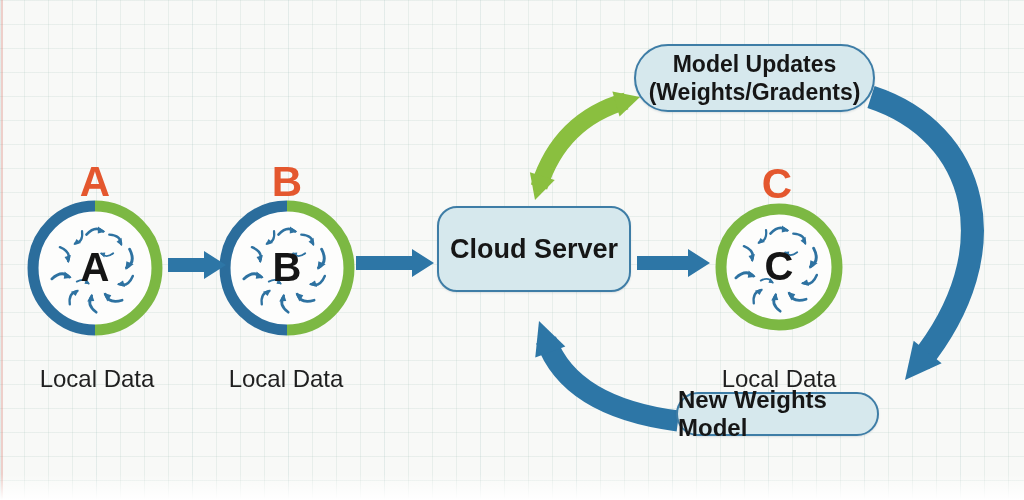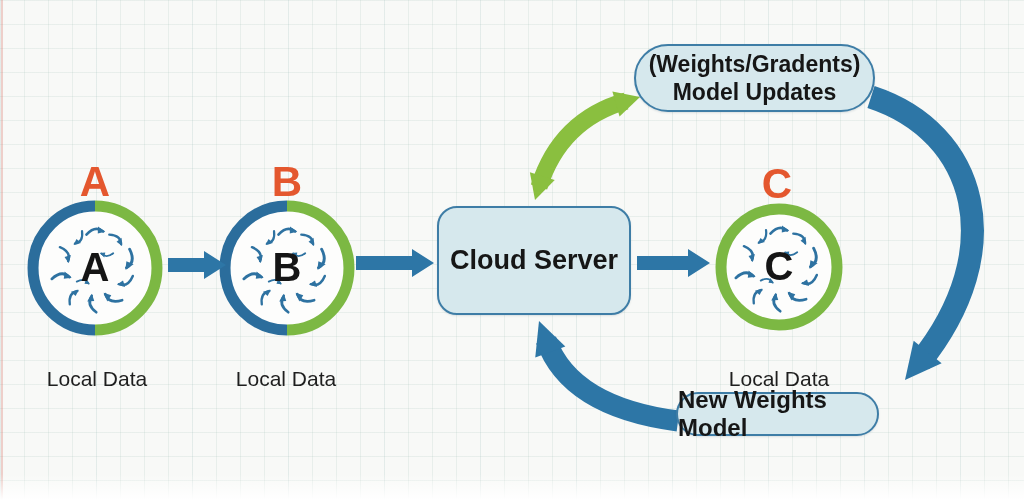--- a/index.html
+++ b/index.html
@@ -22,29 +22,29 @@
   .canvas::after{ 
     content:"";position:absolute;left:0;right:0;bottom:0;height:26px;
     background:linear-gradient(to bottom, rgba(255,255,255,0), #ffffff);
     z-index:6;pointer-events:none;
   }
   .layer{position:absolute;left:0;top:0;z-index:2;}
   .txt{position:absolute;z-index:4;color:#1c1c1c;}
   .center{transform:translate(-50%,-50%);text-align:center;white-space:nowrap;}
   .badge{font-size:42px;font-weight:800;color:#e4572e;letter-spacing:0;}
   .node-letter{font-size:40px;font-weight:800;color:#151515;}
-  .caption{font-size:21px;font-weight:500;color:#1f1f1f;}
+  .caption{font-size:24px;font-weight:500;color:#1f1f1f;}
   .box{
     position:absolute;z-index:3;
     background:#d6e8ed;border:2px solid #3e7da6;
     display:flex;flex-direction:column;align-items:center;justify-content:center;
     color:#161616;font-weight:700;box-sizing:border-box;
     box-shadow:0 1px 2px rgba(60,90,110,0.15);
   }
-  .box-server{left:437px;top:206px;width:194px;height:109px;border-radius:20px;font-size:27px;}
+  .box-server{left:437px;top:206px;width:194px;height:86px;border-radius:20px;font-size:27px;}
   .box-updates{left:634px;top:44px;width:241px;height:68px;border-radius:34px;font-size:23px;line-height:28px;}
   .box-global{left:676px;top:392px;width:203px;height:44px;border-radius:22px;font-size:24px;}
 </style>
 </head>
 <body>
 
 <div class="canvas">
 
   <svg class="layer" width="1024" height="500" viewBox="0 0 1024 500">
 
@@ -246,21 +246,21 @@
 
   <div class="txt center caption" style="left:97px;top:379px;">Local Data</div>
   <div class="txt center caption" style="left:286px;top:379px;">Local Data</div>
   <div class="txt center caption" style="left:779px;top:379px;">Local Data</div>
 
   <div class="box box-server">
     <span>Cloud Server</span>
   </div>
 
   <div class="box box-updates">
+    <span>Model Updates</span>
     <span>(Weights/Gradents)</span>
-    <span>Model Updates</span>
   </div>
 
   <div class="box box-global">
     <span>New Weights Model</span>
   </div>
 
 </div>
 
 </body></html>

